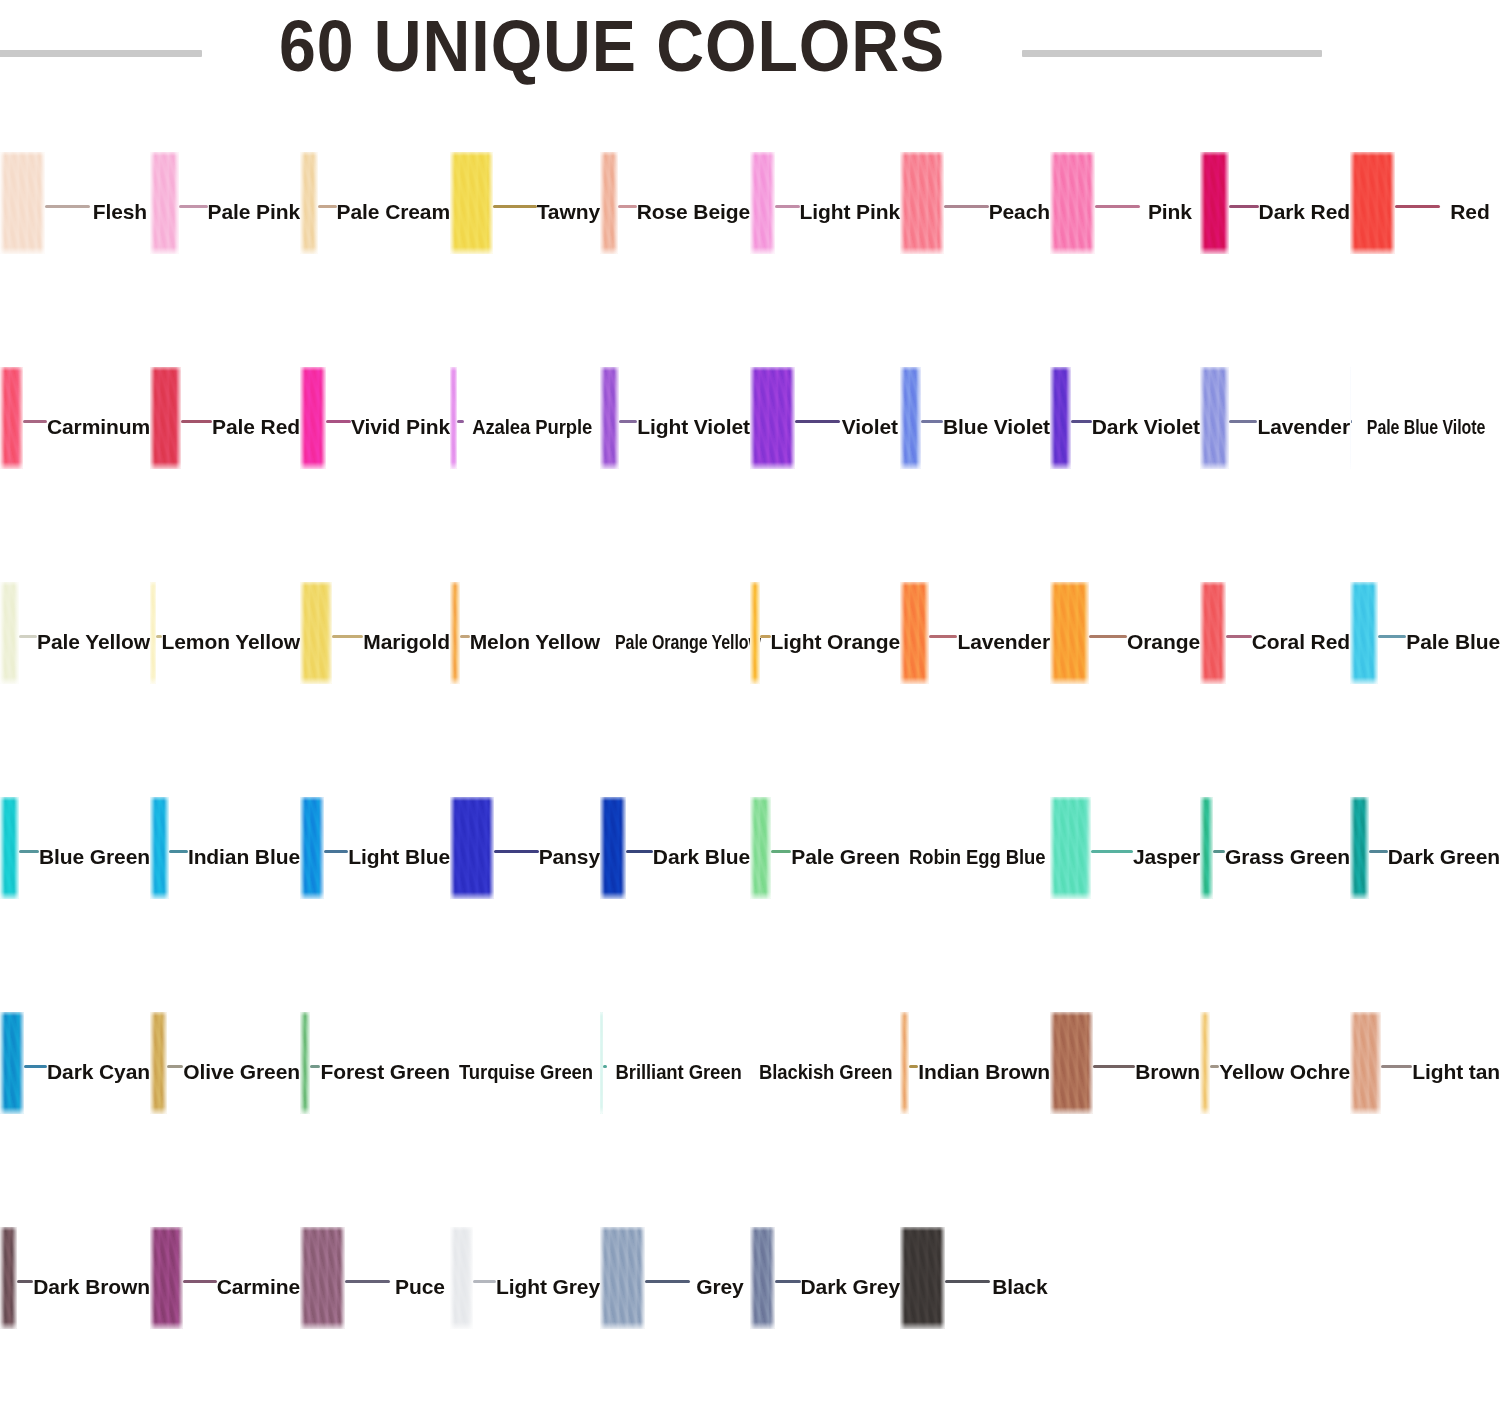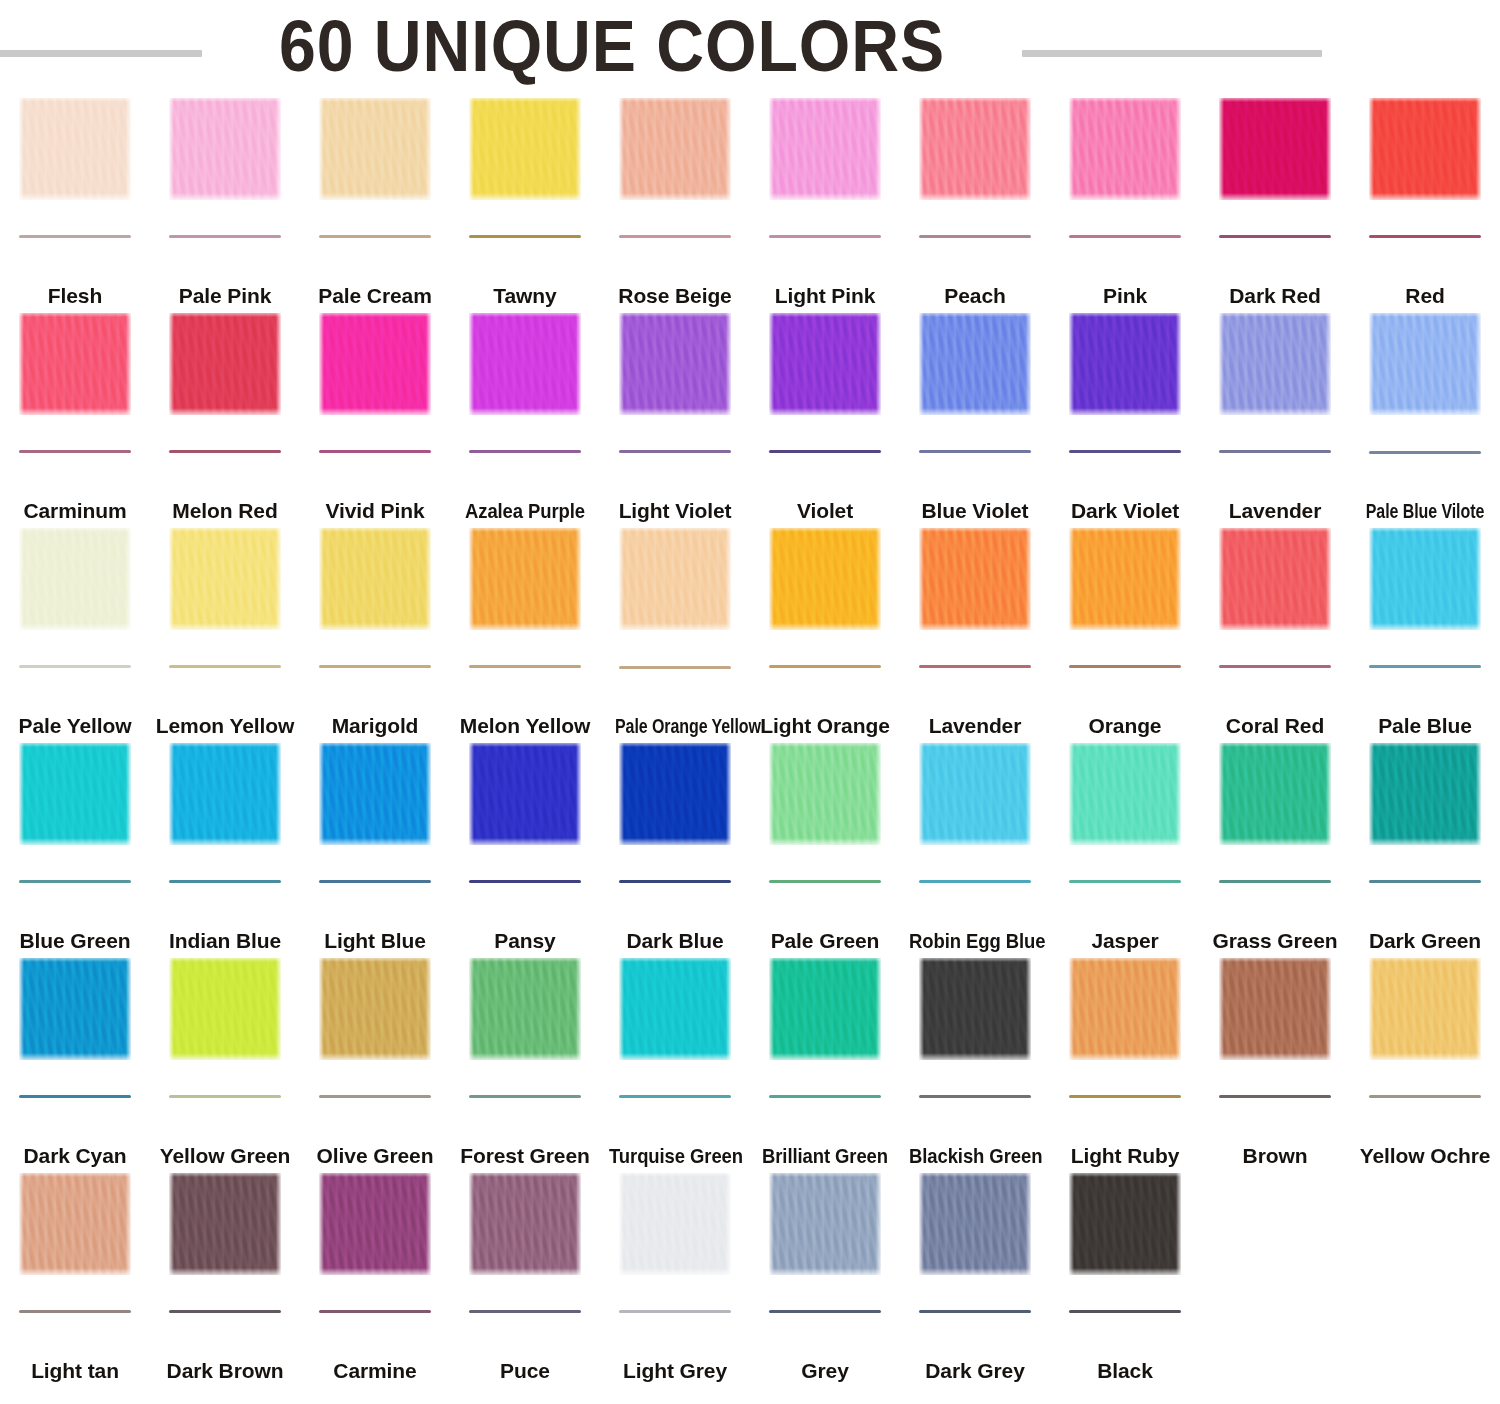--- a/index.html
+++ b/index.html
@@ -59,21 +59,20 @@
     grid-template-columns: repeat(10, 150px);
     grid-auto-rows: 215px;
     justify-content: center;
   }
 
   .cell {
     position: relative;
     width: 150px;
     height: 215px;
     display: flex;
-    flex-direction: column;
     align-items: center;
     justify-content: space-between;
   }
 
   
   .swatch {
     position: relative;
     width: 112px;
     height: 102px;
     margin-top: 6px;
@@ -253,21 +252,21 @@
         <div class="stroke" style="background: rgb(163, 95, 124);"></div>
         <div class="label">Carminum</div>
       </div>
       <div class="cell">
         <div class="swatch">
           <div class="fill" style="background: rgb(224, 58, 83);"></div>
           <div class="grain"></div>
           <div class="feather"></div>
         </div>
         <div class="stroke" style="background: rgb(158, 75, 99);"></div>
-        <div class="label">Melon Red</div>
+        <div class="label">Pale Red</div>
       </div>
       <div class="cell">
         <div class="swatch">
           <div class="fill" style="background: rgb(246, 43, 162);"></div>
           <div class="grain"></div>
           <div class="feather"></div>
         </div>
         <div class="stroke" style="background: rgb(164, 73, 124);"></div>
         <div class="label">Vivid Pink</div>
       </div>
@@ -518,29 +517,20 @@
         <div class="swatch">
           <div class="fill" style="background: rgb(15, 145, 205);"></div>
           <div class="grain"></div>
           <div class="feather"></div>
         </div>
         <div class="stroke" style="background: rgb(47, 123, 163);"></div>
         <div class="label">Dark Cyan</div>
       </div>
       <div class="cell">
         <div class="swatch">
-          <div class="fill" style="background: rgb(203, 233, 59);"></div>
-          <div class="grain"></div>
-          <div class="feather"></div>
-        </div>
-        <div class="stroke" style="background: rgb(181, 191, 142);"></div>
-        <div class="label">Yellow Green</div>
-      </div>
-      <div class="cell">
-        <div class="swatch">
           <div class="fill" style="background: rgb(207, 168, 85);"></div>
           <div class="grain"></div>
           <div class="feather"></div>
         </div>
         <div class="stroke" style="background: rgb(154, 147, 131);"></div>
         <div class="label">Olive Green</div>
       </div>
       <div class="cell">
         <div class="swatch">
           <div class="fill" style="background: rgb(99, 184, 112);"></div>
@@ -577,21 +567,21 @@
         <div class="stroke" style="background: rgb(106, 106, 106);"></div>
         <div class="label condensed">Blackish Green</div>
       </div>
       <div class="cell">
         <div class="swatch">
           <div class="fill" style="background: rgb(233, 154, 86);"></div>
           <div class="grain"></div>
           <div class="feather"></div>
         </div>
         <div class="stroke" style="background: rgb(169, 138, 62);"></div>
-        <div class="label">Light Ruby</div>
+        <div class="label">Indian Brown</div>
       </div>
       <div class="cell">
         <div class="swatch">
           <div class="fill" style="background: rgb(169, 106, 82);"></div>
           <div class="grain"></div>
           <div class="feather"></div>
         </div>
         <div class="stroke" style="background: rgb(107, 90, 90);"></div>
         <div class="label">Brown</div>
       </div>

